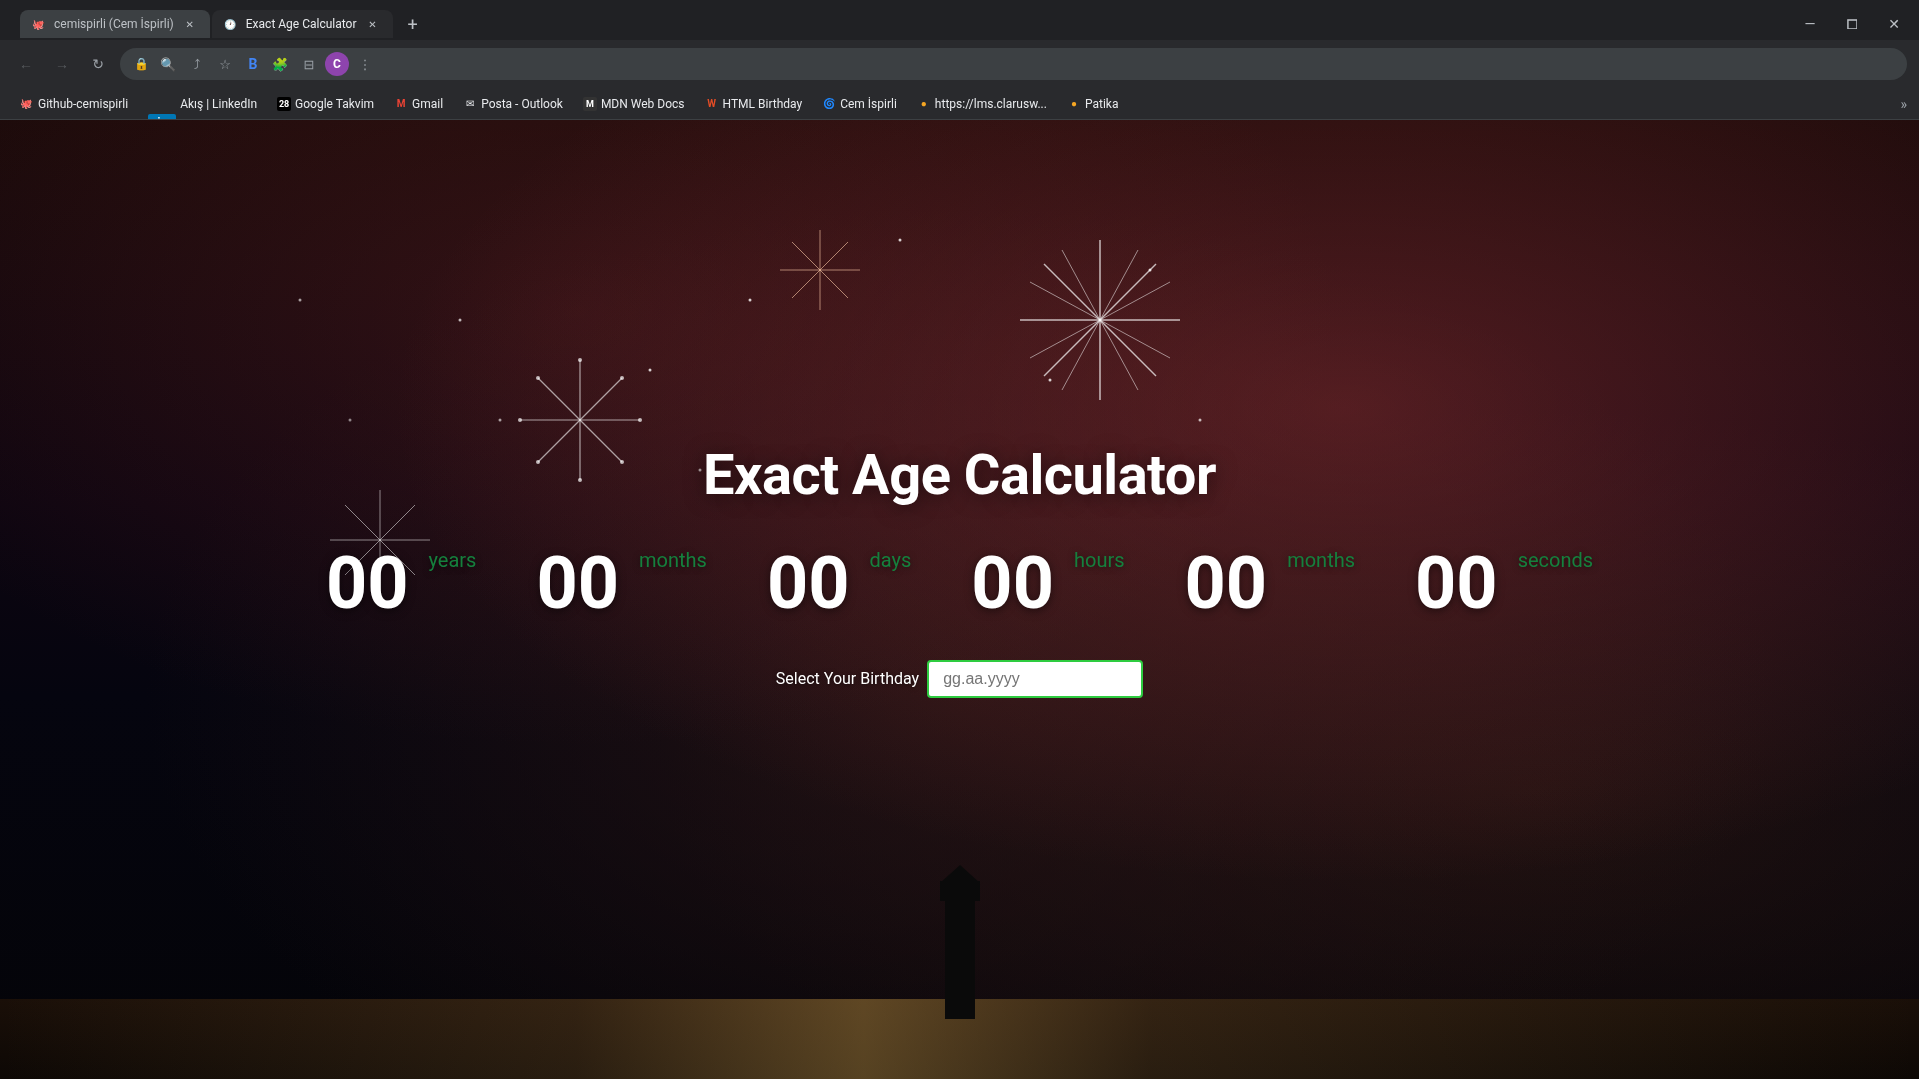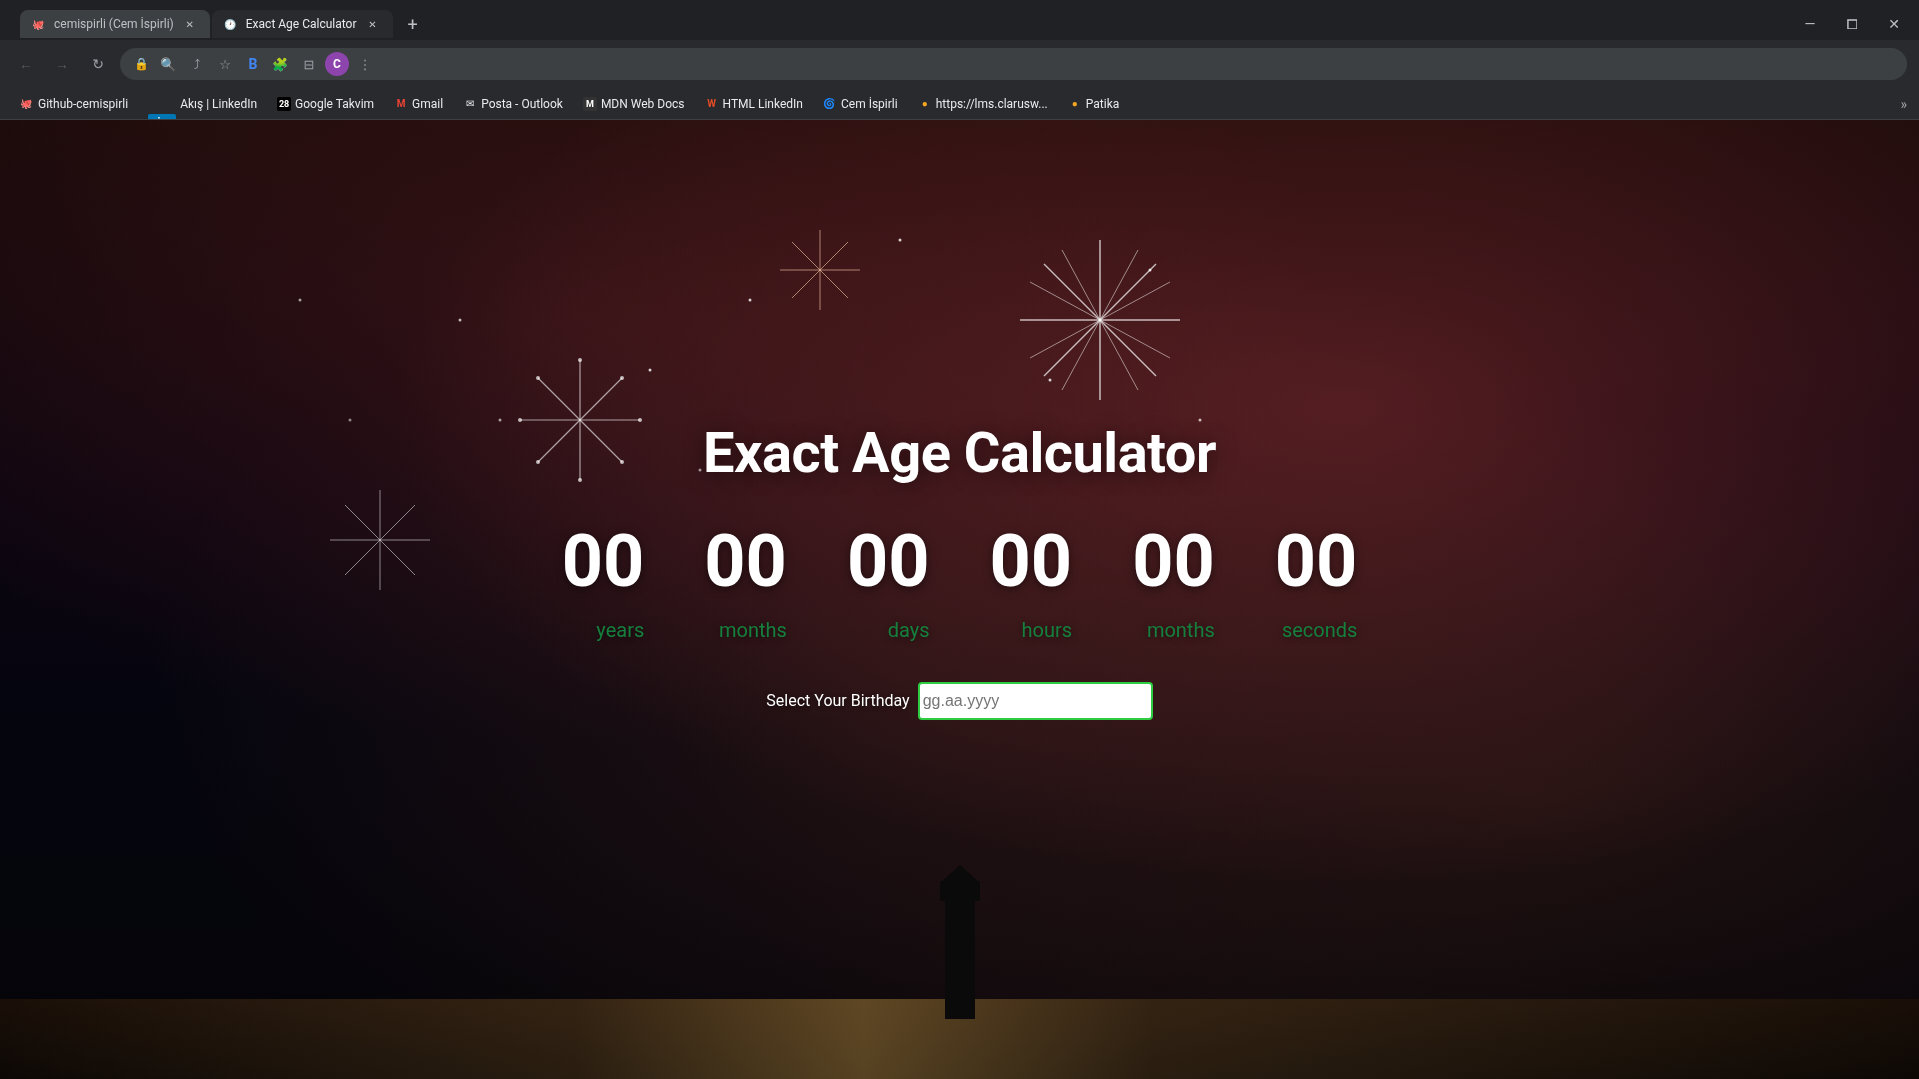--- a/index.html
+++ b/index.html
@@ -338,22 +338,22 @@
     .counters-row {
       display: flex;
       align-items: flex-start;
       justify-content: center;
       gap: 60px;
       margin-bottom: 40px;
     }
 
     .counter-item {
       display: flex;
-      flex-direction: column;
-      align-items: flex-end;
+      flex-direction: row;
+      align-items: flex-start;
       gap: 20px;
     }
 
     .counter-value {
       color: white;
       font-size: 72px;
       font-weight: 700;
       line-height: 1;
       text-shadow: 0 2px 10px rgba(0,0,0,0.5);
     }
@@ -375,24 +375,24 @@
     .birthday-label {
       color: white;
       font-size: 16px;
       text-shadow: 0 1px 4px rgba(0,0,0,0.5);
     }
 
     .birthday-input {
       background: white;
       border: 2px solid #2ecc40;
       border-radius: 4px;
-      padding: 8px 3px;
+      padding: 8px 14px;
       font-size: 16px;
       color: #333;
-      width: 235px;
+      width: 216px;
       text-align: left;
       outline: none;
       cursor: pointer;
     }
 
     
     .firework-svg {
       position: absolute;
     }
   </style>
@@ -466,21 +466,21 @@
     <div class="bookmark-item">
       <span class="bookmark-favicon">✉</span>
       <span>Posta - Outlook</span>
     </div>
     <div class="bookmark-item">
       <span class="bookmark-favicon" style="background:#333; color:white; padding:1px 3px; font-weight:bold; font-size:9px; border-radius:2px;">M</span>
       <span>MDN Web Docs</span>
     </div>
     <div class="bookmark-item">
       <span class="bookmark-favicon" style="color:#e44d26; font-weight:bold;">W</span>
-      <span>HTML LinkedIn</span>
+      <span>HTML Birthday</span>
     </div>
     <div class="bookmark-item">
       <span class="bookmark-favicon">🌀</span>
       <span>Cem İspirli</span>
     </div>
     <div class="bookmark-item">
       <span class="bookmark-favicon" style="color:#f5a623;">●</span>
       <span>https://lms.clarusw...</span>
     </div>
     <div class="bookmark-item">

